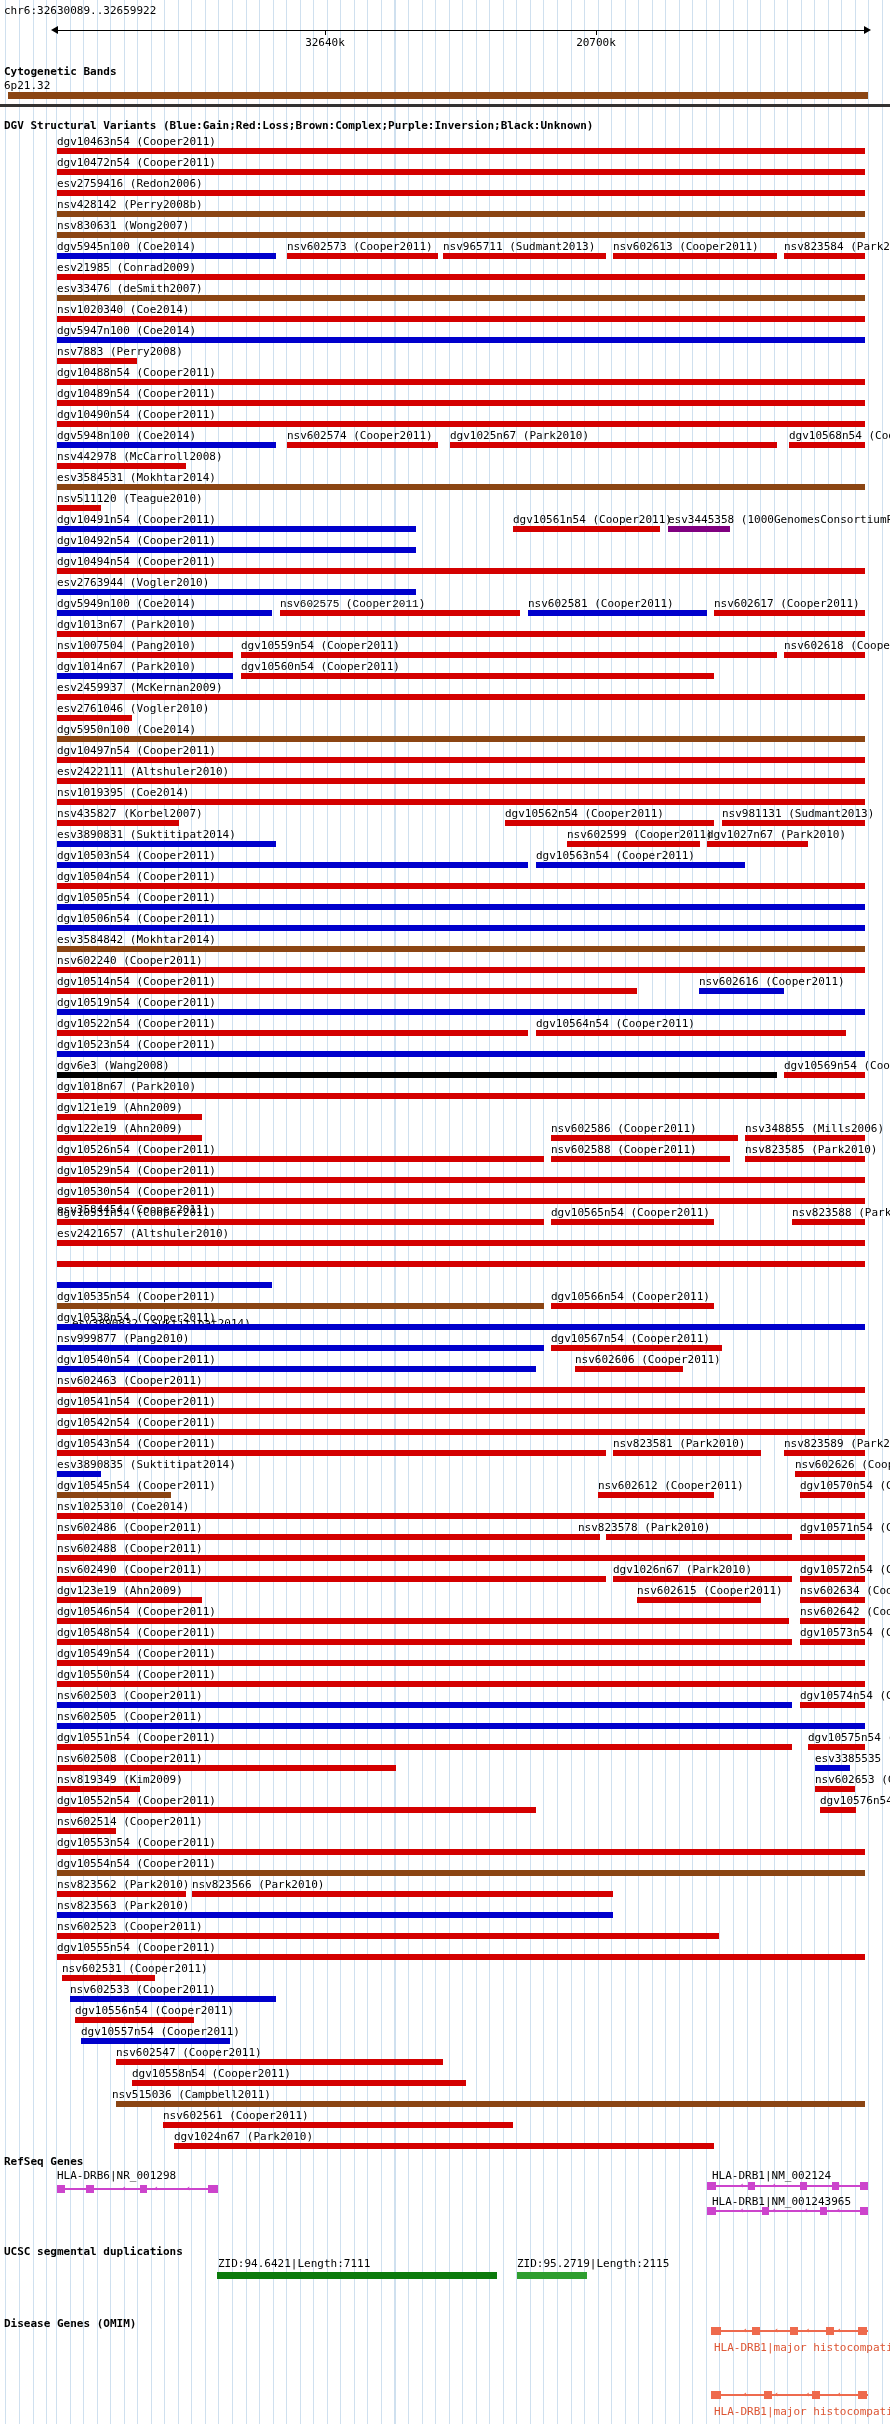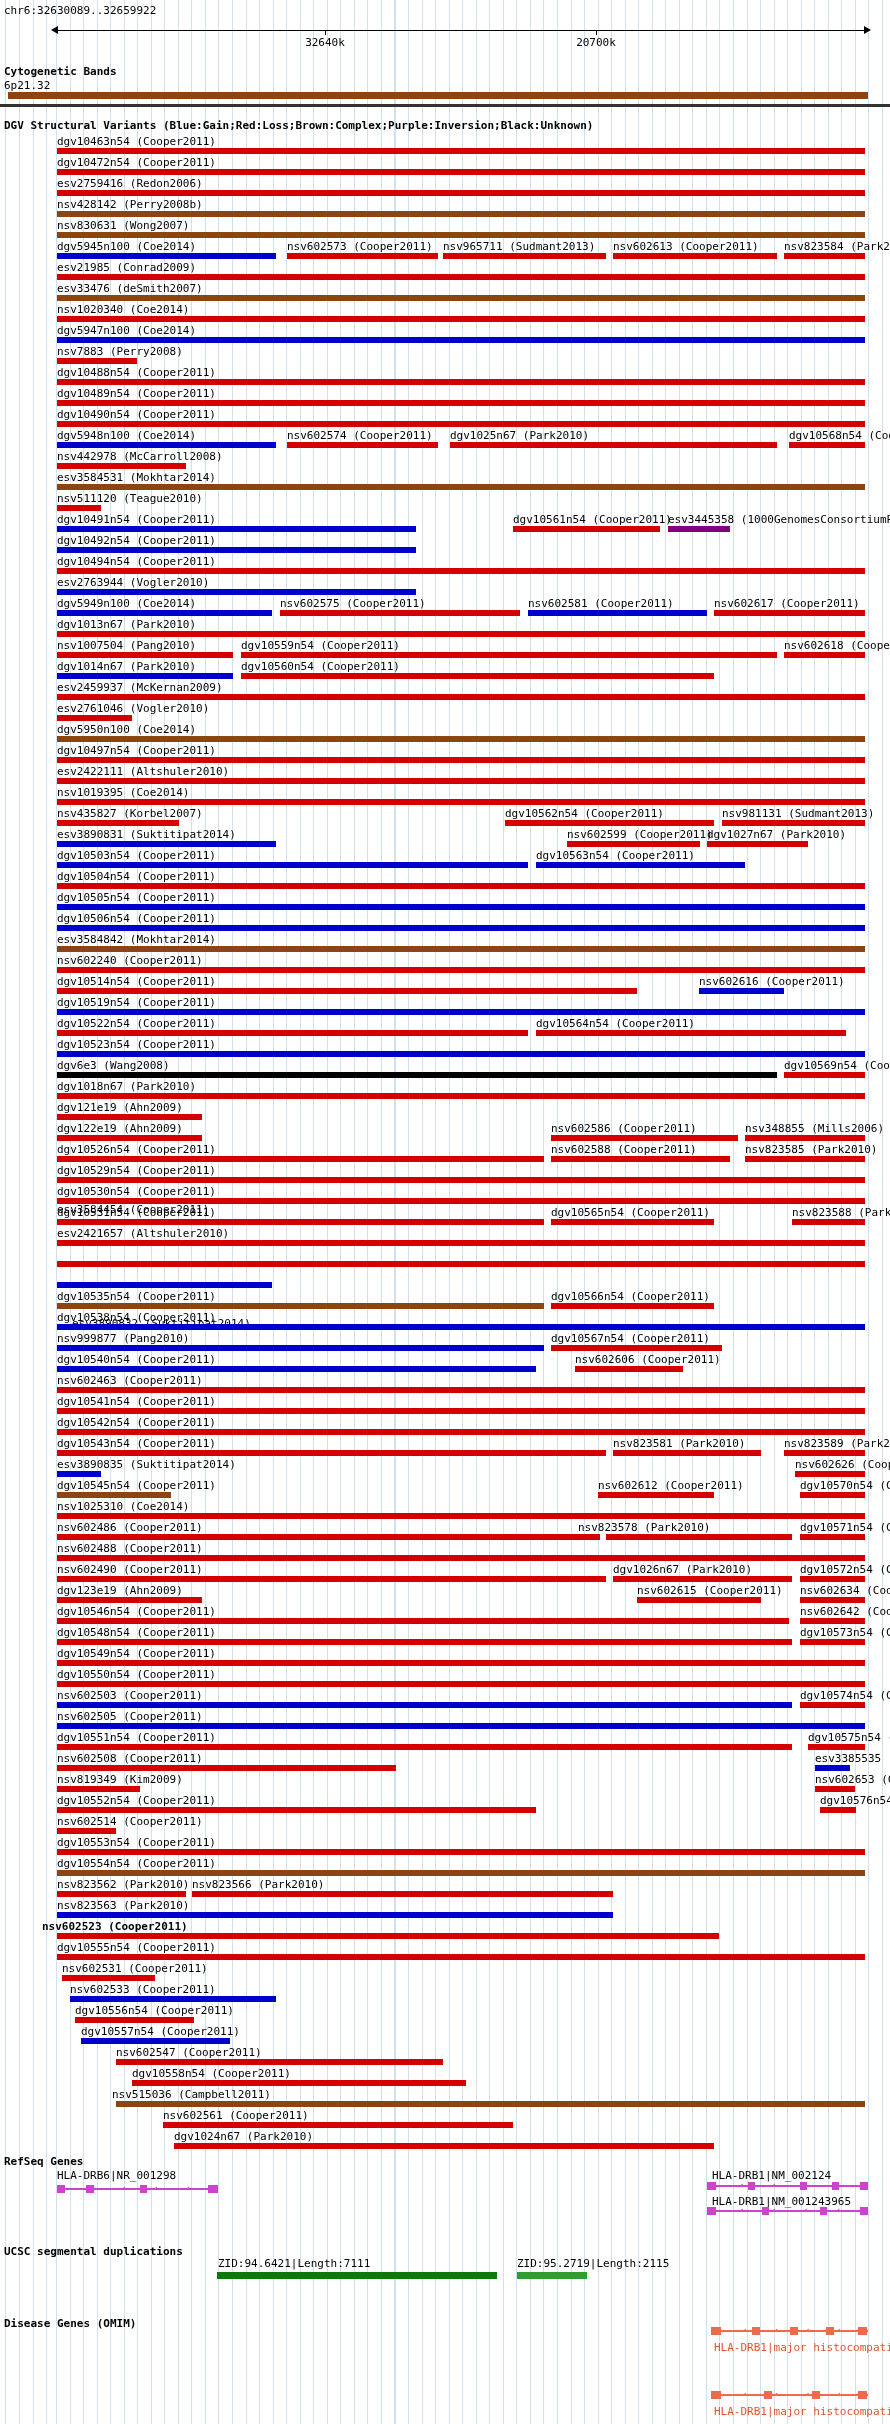--- a/index.html
+++ b/index.html
@@ -102,21 +102,21 @@
     <div class="txt" style="left: 668px; top: 514px;">esv3445358 (1000GenomesConsortiumPilot</div>
     <div class="bar" style="left: 668px; top: 526px; width: 62px; background: rgb(128, 0, 128);"></div>
     <div class="txt" style="left: 57px; top: 535px;">dgv10492n54 (Cooper2011)</div>
     <div class="bar" style="left: 57px; top: 547px; width: 359px; background: rgb(0, 0, 204);"></div>
     <div class="txt" style="left: 57px; top: 556px;">dgv10494n54 (Cooper2011)</div>
     <div class="bar" style="left: 57px; top: 568px; width: 808px; background: rgb(212, 0, 0);"></div>
     <div class="txt" style="left: 57px; top: 577px;">esv2763944 (Vogler2010)</div>
     <div class="bar" style="left: 57px; top: 589px; width: 359px; background: rgb(0, 0, 204);"></div>
     <div class="txt" style="left: 57px; top: 598px;">dgv5949n100 (Coe2014)</div>
     <div class="bar" style="left: 57px; top: 610px; width: 215px; background: rgb(0, 0, 204);"></div>
-    <div class="txt" style="left: 280px; top: 598px;">nsv602575 (Cooper2011)</div>
+    <div class="txt" style="left: 280px; top: 598px; font-family: Liberation Mono, monospace;">nsv602575 (Cooper2011)</div>
     <div class="bar" style="left: 280px; top: 610px; width: 240px; background: rgb(212, 0, 0);"></div>
     <div class="txt" style="left: 528px; top: 598px;">nsv602581 (Cooper2011)</div>
     <div class="bar" style="left: 528px; top: 610px; width: 179px; background: rgb(0, 0, 204);"></div>
     <div class="txt" style="left: 714px; top: 598px;">nsv602617 (Cooper2011)</div>
     <div class="bar" style="left: 714px; top: 610px; width: 151px; background: rgb(212, 0, 0);"></div>
     <div class="txt" style="left: 57px; top: 619px;">dgv1013n67 (Park2010)</div>
     <div class="bar" style="left: 57px; top: 631px; width: 808px; background: rgb(212, 0, 0);"></div>
     <div class="txt" style="left: 57px; top: 640px;">nsv1007504 (Pang2010)</div>
     <div class="bar" style="left: 57px; top: 652px; width: 176px; background: rgb(212, 0, 0);"></div>
     <div class="txt" style="left: 241px; top: 640px;">dgv10559n54 (Cooper2011)</div>
@@ -310,21 +310,21 @@
     <div class="txt" style="left: 57px; top: 1837px;">dgv10553n54 (Cooper2011)</div>
     <div class="bar" style="left: 57px; top: 1849px; width: 808px; background: rgb(212, 0, 0);"></div>
     <div class="txt" style="left: 57px; top: 1858px;">dgv10554n54 (Cooper2011)</div>
     <div class="bar" style="left: 57px; top: 1870px; width: 808px; background: rgb(139, 69, 19);"></div>
     <div class="txt" style="left: 57px; top: 1879px;">nsv823562 (Park2010)</div>
     <div class="bar" style="left: 57px; top: 1891px; width: 129px; background: rgb(212, 0, 0);"></div>
     <div class="txt" style="left: 192px; top: 1879px;">nsv823566 (Park2010)</div>
     <div class="bar" style="left: 192px; top: 1891px; width: 421px; background: rgb(212, 0, 0);"></div>
     <div class="txt" style="left: 57px; top: 1900px;">nsv823563 (Park2010)</div>
     <div class="bar" style="left: 57px; top: 1912px; width: 556px; background: rgb(0, 0, 204);"></div>
-    <div class="txt" style="left: 42px; top: 1921px; font-weight: bold;">nsv602523 (Cooper2011)</div>
+    <div class="txt" style="left: 57px; top: 1921px;">nsv602523 (Cooper2011)</div>
     <div class="bar" style="left: 57px; top: 1933px; width: 662px; background: rgb(212, 0, 0);"></div>
     <div class="txt" style="left: 57px; top: 1942px;">dgv10555n54 (Cooper2011)</div>
     <div class="bar" style="left: 57px; top: 1954px; width: 808px; background: rgb(212, 0, 0);"></div>
     <div class="txt" style="left: 62px; top: 1963px;">nsv602531 (Cooper2011)</div>
     <div class="bar" style="left: 62px; top: 1975px; width: 93px; background: rgb(212, 0, 0);"></div>
     <div class="txt" style="left: 70px; top: 1984px;">nsv602533 (Cooper2011)</div>
     <div class="bar" style="left: 70px; top: 1996px; width: 206px; background: rgb(0, 0, 204);"></div>
     <div class="txt" style="left: 75px; top: 2005px;">dgv10556n54 (Cooper2011)</div>
     <div class="bar" style="left: 75px; top: 2017px; width: 119px; background: rgb(212, 0, 0);"></div>
     <div class="txt" style="left: 81px; top: 2026px;">dgv10557n54 (Cooper2011)</div>

